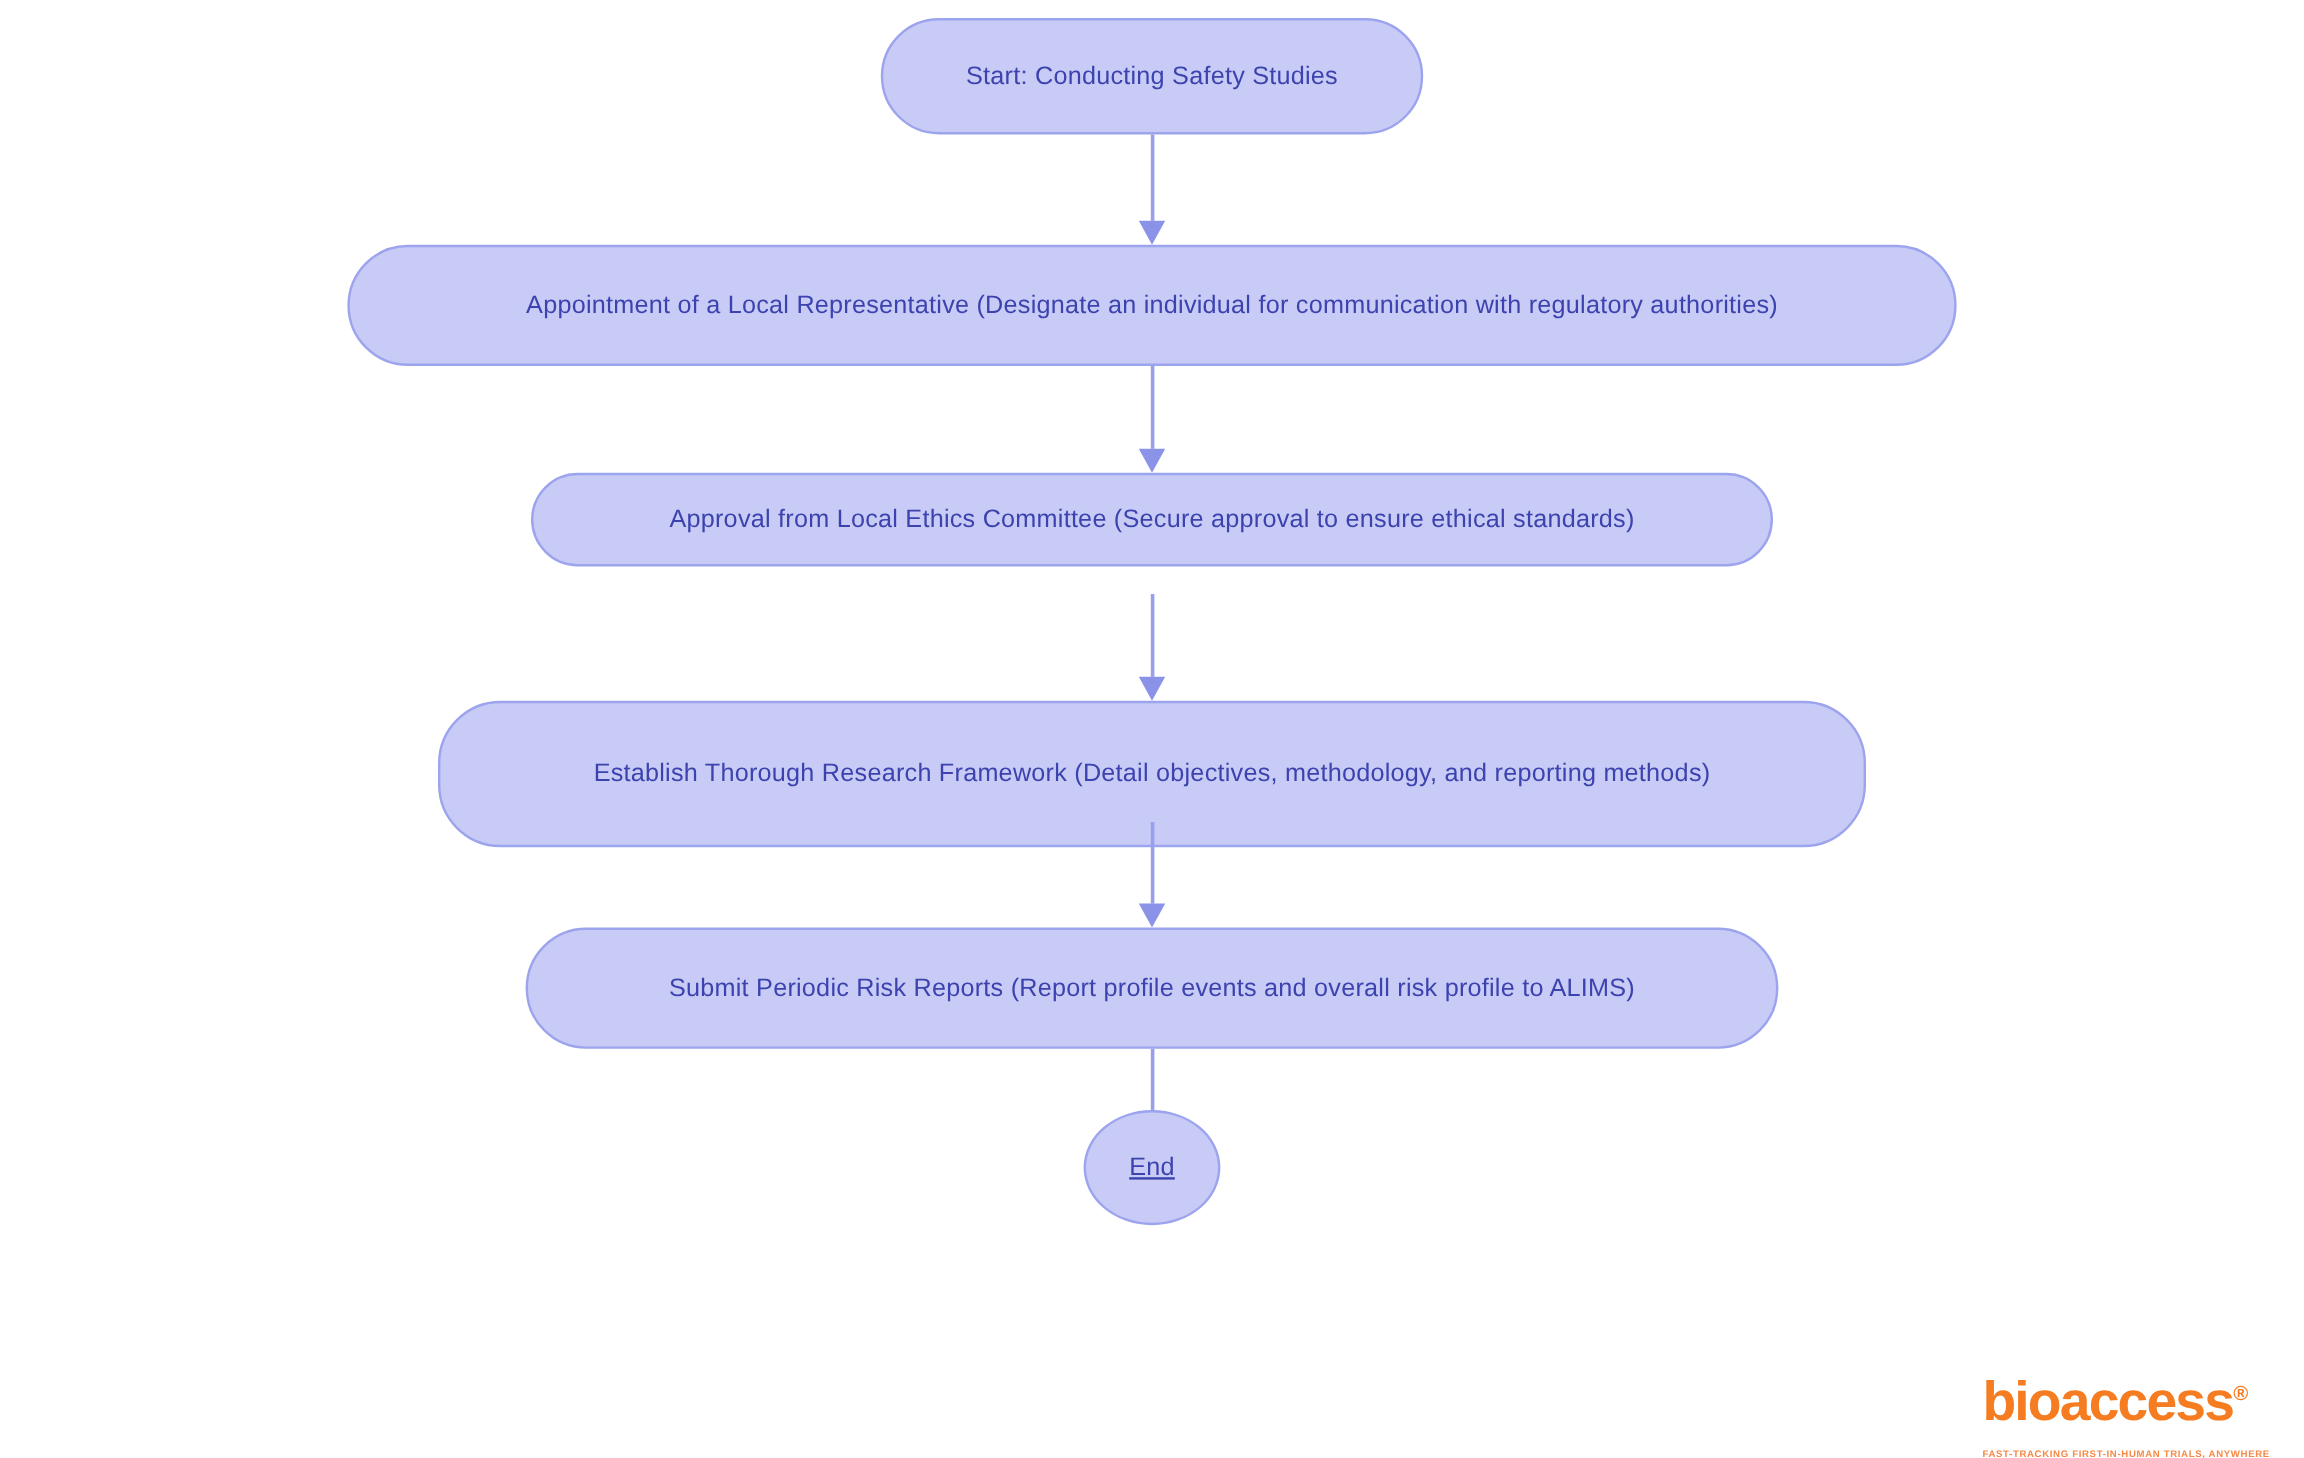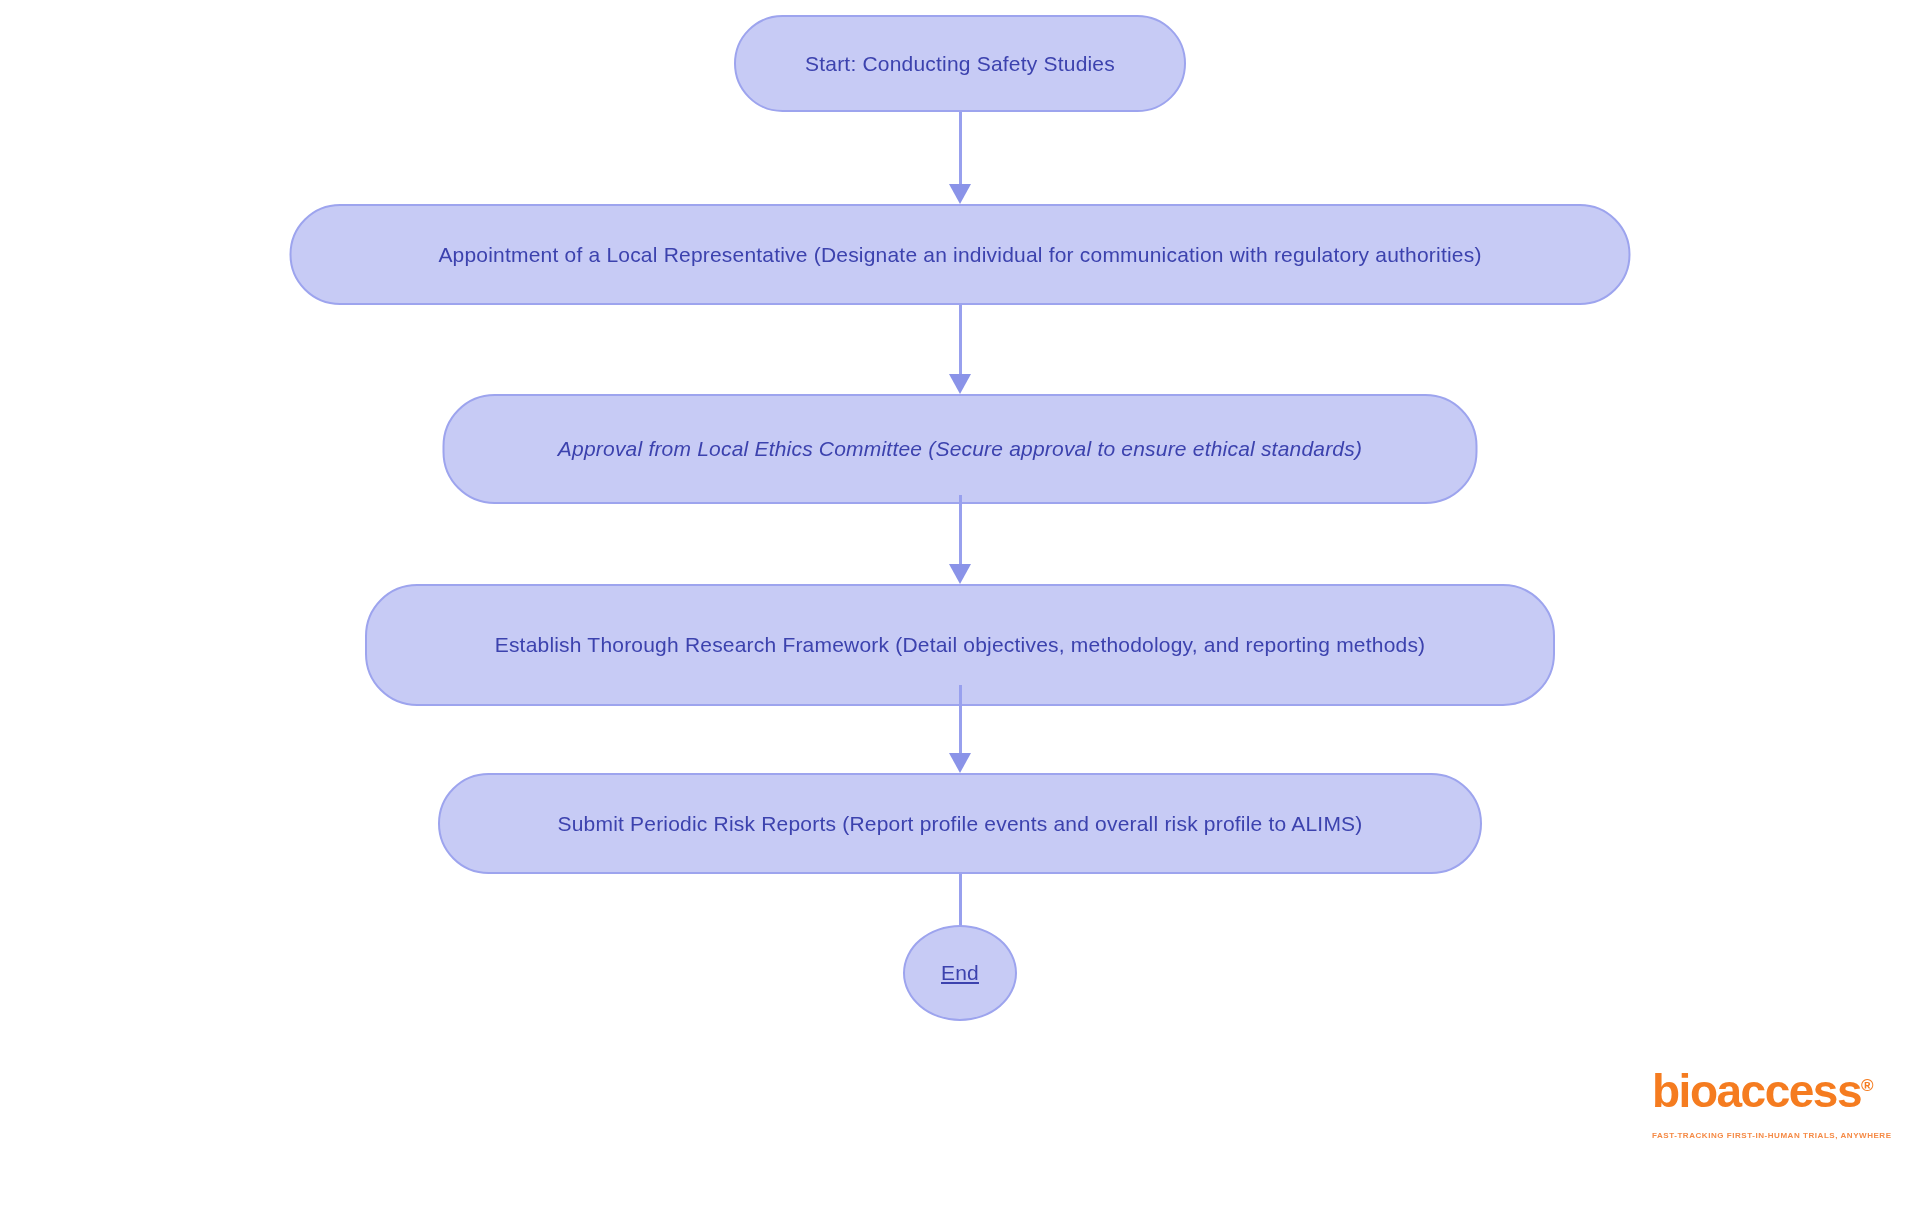--- a/index.html
+++ b/index.html
@@ -54,21 +54,21 @@
   }
   .arrow-head{
     width:0;height:0;
     border-left:11px solid transparent;
     border-right:11px solid transparent;
     border-top:20px solid var(--arrow);
   }
   .logo{
     position:absolute;
     right:62px;
-    top:1068px;
+    top:1144px;
     width:206px;
     text-align:left;
   }
   .logo-wordmark{
     color:var(--logo);
     font-weight:700;
     font-size:46px;
     line-height:1;
     letter-spacing:-1.5px;
   }
@@ -98,21 +98,21 @@
     <div class="arrow-head"></div>
   </div>
 
   <div class="node pill" style="top:204px;width:1341px;height:101px;">Appointment of a Local Representative (Designate an individual for communication with regulatory authorities)</div>
 
   <div class="arrow" style="top:305px;height:89px;">
     <div class="arrow-line"></div>
     <div class="arrow-head"></div>
   </div>
 
-  <div class="node pill" style="top:394px;width:1035px;height:110px;font-style:italic;">Approval from Local Ethics Committee (Secure approval to ensure ethical standards)</div>
+  <div class="node pill" style="top:394px;width:1035px;height:78px;">Approval from Local Ethics Committee (Secure approval to ensure ethical standards)</div>
 
   <div class="arrow" style="top:495px;height:89px;">
     <div class="arrow-line"></div>
     <div class="arrow-head"></div>
   </div>
 
   <div class="node pill" style="top:584px;width:1190px;height:122px;">Establish Thorough Research Framework (Detail objectives, methodology, and reporting methods)</div>
 
   <div class="arrow" style="top:685px;height:88px;">
     <div class="arrow-line"></div>

